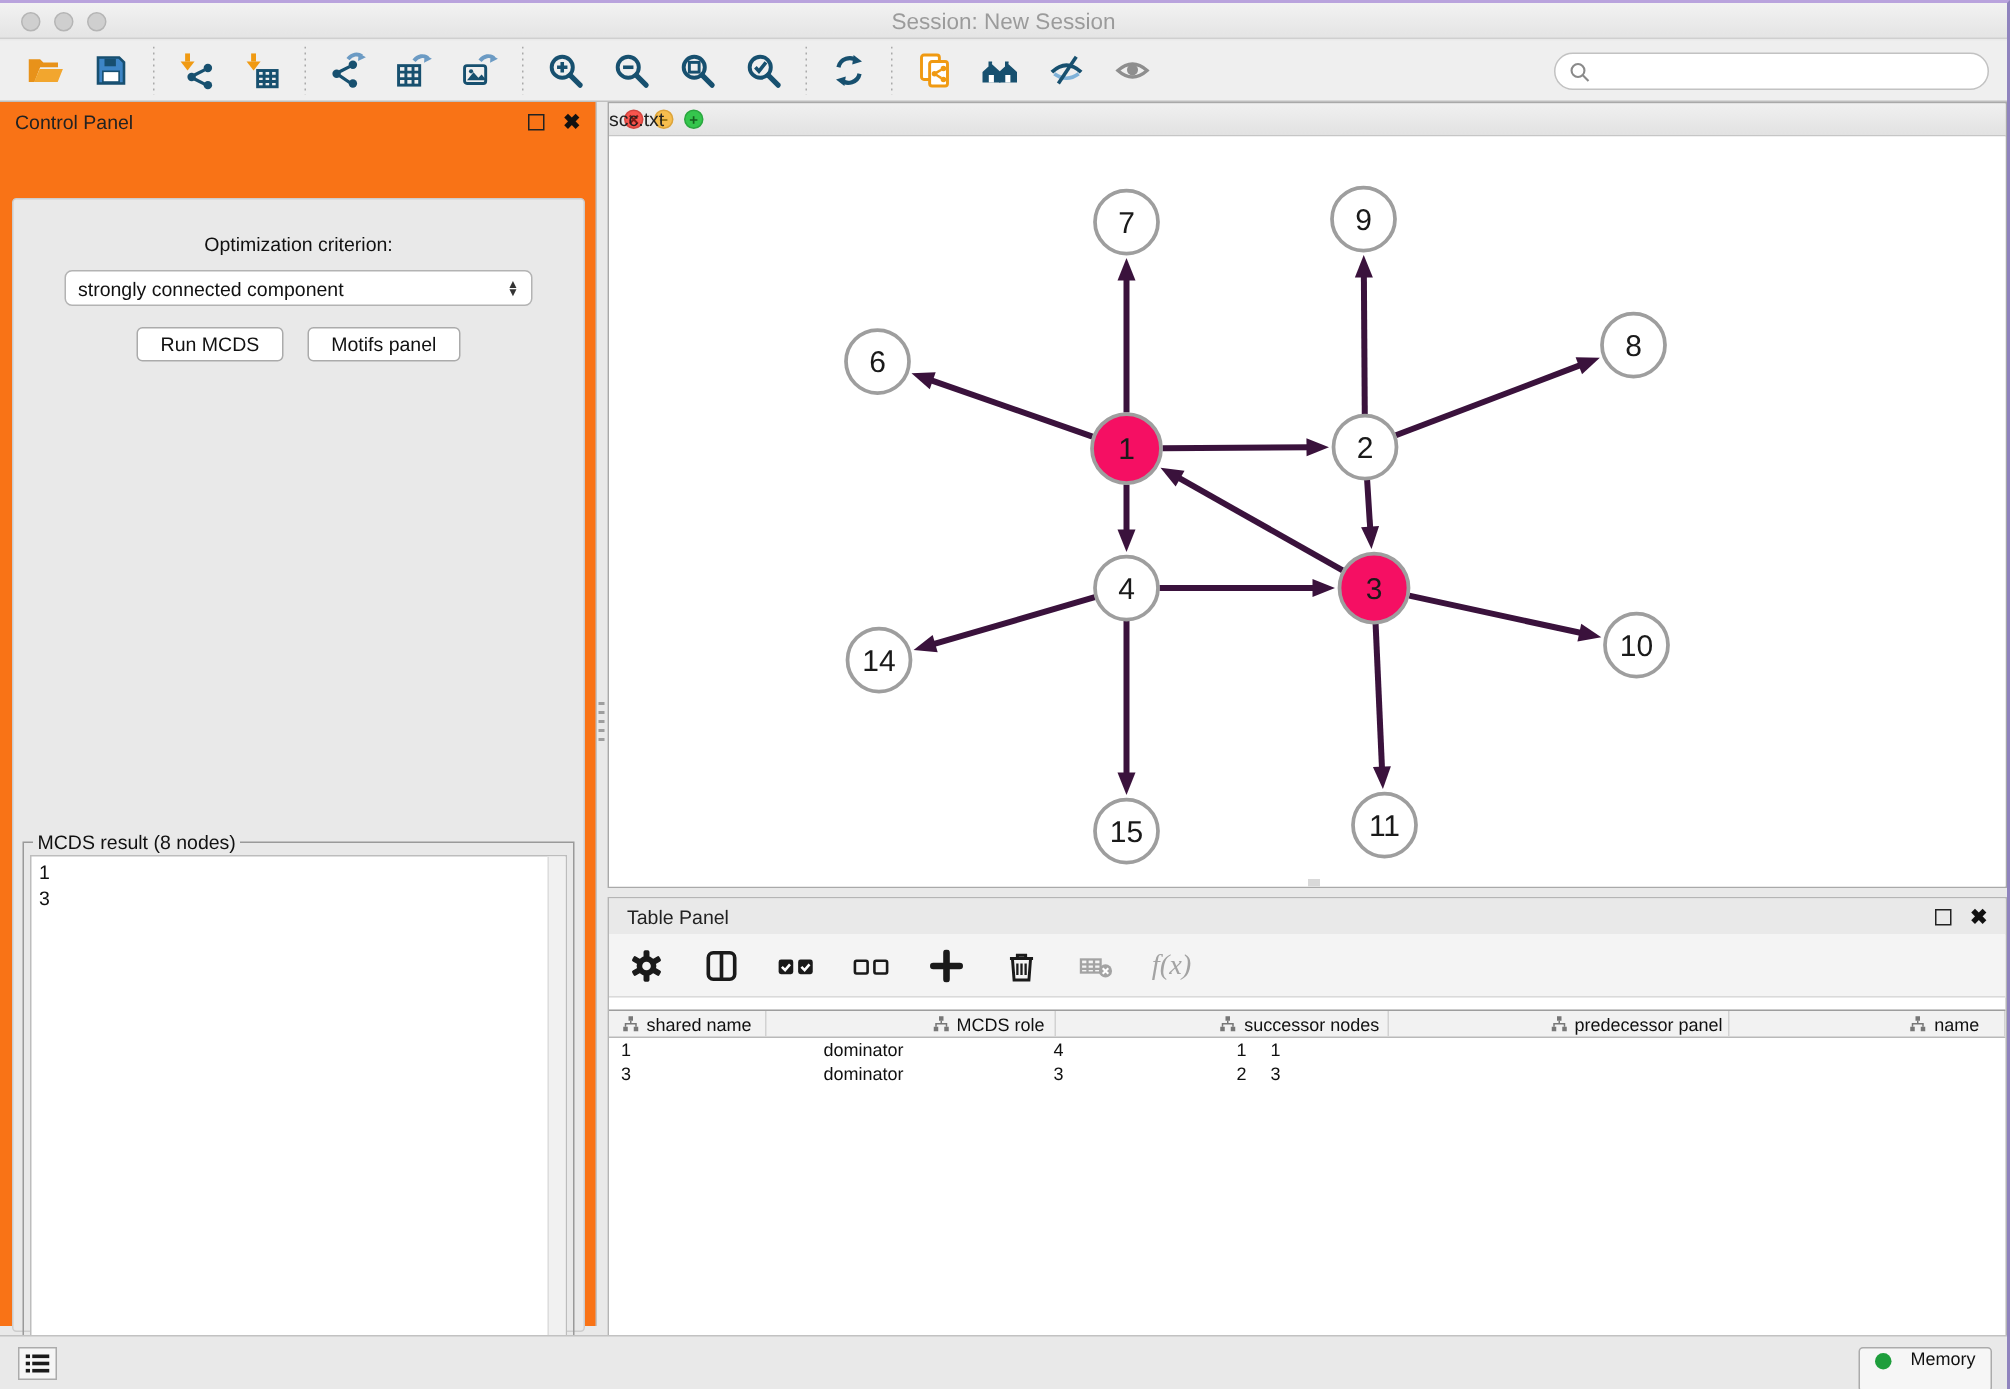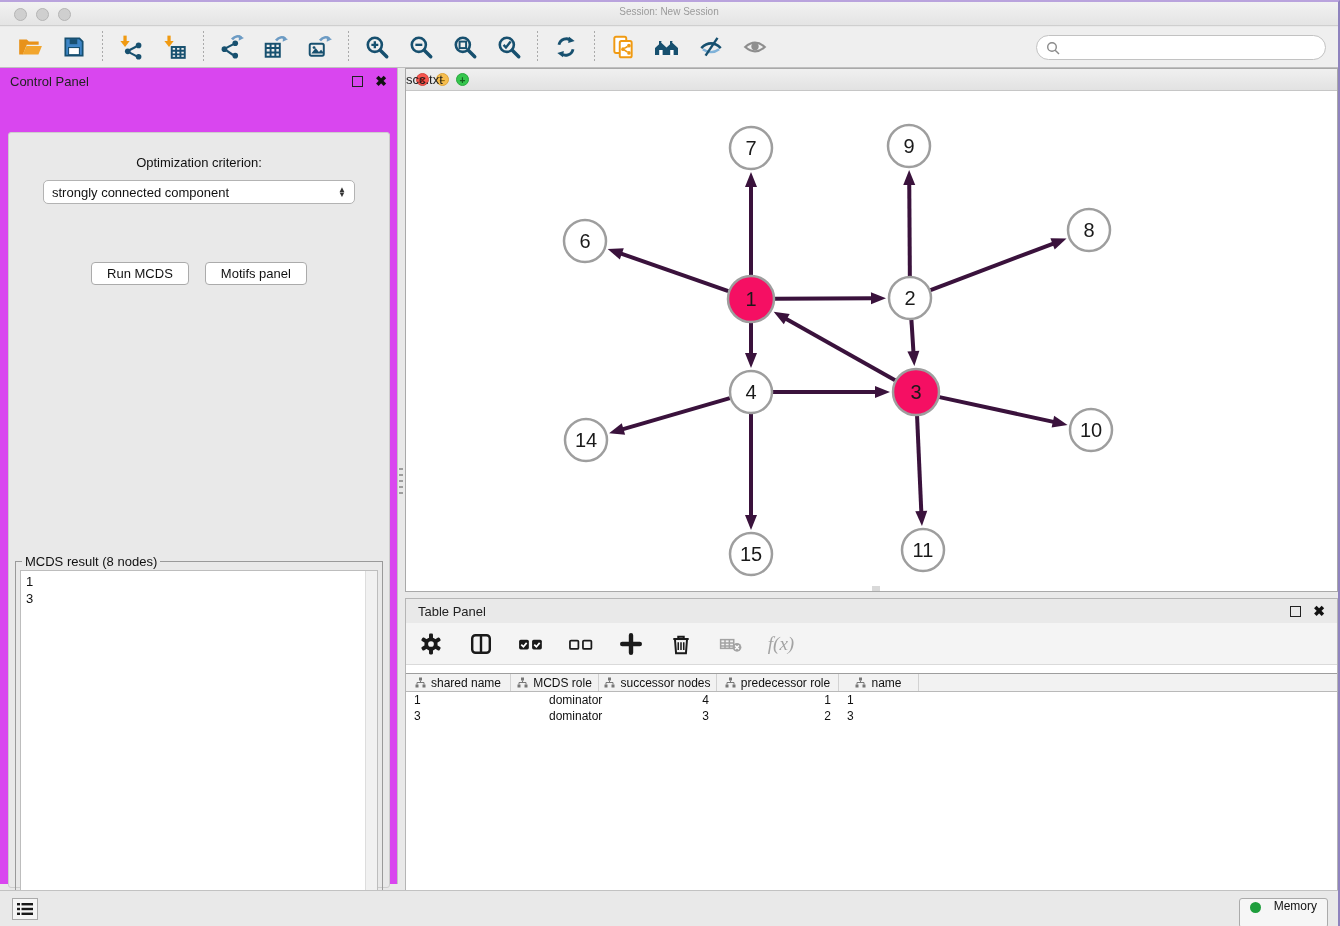--- a/index.html
+++ b/index.html
@@ -9,37 +9,37 @@
     background:#E9E9E9; position:relative; overflow:hidden;
     border-top:2px solid #B9A3DD; border-right:2px solid #8F83BE;
   }
   
   .titlebar { position:absolute; left:0; top:0; width:100%; height:24px;
     background:linear-gradient(#f2f2f2,#e4e4e4); border-bottom:1px solid #cfcfcf; }
   .traffic { position:absolute; top:6px; width:13px; height:13px; border-radius:50%;
     background:#cfcfcf; border:1px solid #b5b5b5; }
   .t1{left:14px}.t2{left:36px}.t3{left:58px}
   .win-title { position:absolute; top:4px; left:0; width:100%; text-align:center;
-    font-size:10px; color:#9b9b9b; }
+    font-size:15px; color:#9b9b9b; }
   .toolbar { position:absolute; left:0; top:25px; width:100%; height:41px;
     background:#EFEFEF; border-bottom:1px solid #bfbfbf;
     display:flex; align-items:center; padding-left:8px; }
   .tb-btn { width:28px; height:28px; margin:0 8px; display:flex;
     align-items:center; justify-content:center; cursor:default; }
   .tb-sep { width:1px; height:32px; margin:0 6px;
     background-image:linear-gradient(#aaa 40%, transparent 40%);
     background-size:1px 4px; }
   .searchbox { position:absolute; right:12px; top:8px; width:290px; height:25px;
     background:#fff; border:1px solid #c2c2c2; border-radius:13px;
     display:flex; align-items:center; padding:0 9px; }
   .searchbox input { border:none; outline:none; flex:1; font-size:13px;
     font-family:"Liberation Sans",sans-serif; background:transparent; margin-left:5px;}
   
   .control-panel { position:absolute; left:0; top:66px; width:398px; height:816px;
-    background:#d946ef; border-right:1px solid #c3c3c3; }
+    background:#f97316; border-right:1px solid #c3c3c3; }
   .panel-head { height:26px; display:flex; align-items:center; padding:0 10px;
     font-size:13px; color:#222; }
   .panel-head .sp { flex:1; }
   .mini-float { width:11px; height:11px; border:1.6px solid #222; margin-right:12px; }
   .mini-close { font-size:14px; font-weight:bold; color:#111; line-height:11px; }
   .tabbar { display:flex; justify-content:center; margin-top:6px; }
   .tab { font-size:13px; padding:3px 14px; background:#fff; border:1px solid #b9b9b9;
     border-left:none; color:#111; cursor:default; }
   .tab:first-child { border-left:1px solid #b9b9b9; border-radius:5px 0 0 5px; }
   .tab:last-child { border-radius:0 5px 5px 0; }
@@ -47,21 +47,21 @@
   .cp-body { position:absolute; left:8px; top:64px; width:382px; height:756px;
     background:#E9E9E9; border:1px solid #cdcdcd; border-radius:3px; }
   .opt-label { text-align:center; font-size:13px; color:#111; margin-top:22px; }
   .dropdown { margin:10px auto 0; width:312px; height:24px; background:#fff;
     border:1px solid #b3b3b3; border-radius:5px; display:flex; align-items:center;
     padding:0 8px; font-size:13px; color:#111; }
   .dropdown .sp{flex:1}
   .stepper { display:flex; flex-direction:column; line-height:5px; font-size:8px; color:#333; }
   .btn-row { display:flex; justify-content:center; gap:16px; margin-top:14px; }
   .pbtn { background:#fff; border:1px solid #ababab; border-radius:4px;
-    font-size:13px; color:#111; padding:3px 15px; font-family:"Liberation Sans",sans-serif;margin-top:44px;}
+    font-size:13px; color:#111; padding:3px 15px; font-family:"Liberation Sans",sans-serif;}
   .result-box { position:absolute; left:6px; top:428px; width:368px; height:372px;
     border:1px solid #9a9a9a; }
   .result-legend { position:absolute; top:-8px; left:6px; background:#E9E9E9;
     padding:0 3px; font-size:13px; color:#111; }
   .result-text { position:absolute; left:4px; top:8px; right:4px; bottom:4px;
     background:#fff; border:1px solid #bdbdbd; font-size:13px; color:#111;
     padding:2px 5px; line-height:17px; }
   .result-scroll { position:absolute; right:0; top:0; bottom:0; width:12px;
     background:#f1f1f1; border-left:1px solid #ddd; }
   .v-divider { position:absolute; left:398px; top:66px; width:7px; height:816px; background:#E9E9E9; }
@@ -82,21 +82,21 @@
   .table-panel { position:absolute; left:405px; top:596px; width:933px; height:294px;
     background:#fff; border:1px solid #b5b5b5; }
   .tp-head { height:24px; background:#E9E9E9; display:flex; align-items:center;
     padding:0 12px; font-size:13px; color:#222; }
   .tp-head .sp{flex:1}
   .tp-toolbar { height:42px; background:#F4F4F4; border-bottom:1px solid #dadada;
     display:flex; align-items:center; padding-left:12px; gap:24px; }
   .tp-toolbar .tbtn { width:26px; height:26px; display:flex; align-items:center; justify-content:center; }
   .fx { font-family:"Liberation Serif", serif; font-style:italic; font-size:19px; color:#a3a3a3; }
   .grid-head { display:flex; height:19px; border-top:1px solid #9e9e9e;
-    border-bottom:1px solid #b9b9b9; background:#F2F2F2; margin-top:8px; }
+    border-bottom:1px solid #b9b9b9; background:#F2F2F2; margin-top:8px;justify-content:space-between; }
   .gh-cell { display:flex; align-items:center; justify-content:center; gap:5px;
     font-size:12px; color:#111; border-right:1px solid #d2d2d2; height:100%; }
   .grid-row { display:flex; height:16px; font-size:12px; color:#111; }
   .gr-cell { padding:1px 8px; }
   .gr-cell.r { text-align:right; }
   .gr-cell.ind { padding-left:38px; }
   .tp-tabs { position:absolute; left:0; bottom:0; width:100%; height:37px;
     background:#E6E6E6; border-top:1px solid #cdcdcd;
     display:flex; align-items:center; justify-content:center; }
   
@@ -459,21 +459,21 @@
         </svg>
         <span>successor nodes</span>
       </div>
       <div class="gh-cell" style="width: 122px;">
         <svg width="11" height="11" viewBox="0 0 11 11">
           <rect x="4" y="0.5" width="3" height="3" fill="#777"></rect>
           <rect x="0.5" y="7.5" width="3" height="3" fill="#777"></rect>
           <rect x="7.5" y="7.5" width="3" height="3" fill="#777"></rect>
           <path d="M5.5 3.5v2M2 7.5V5.5h7v2" stroke="#777" fill="none"></path>
         </svg>
-        <span>predecessor role</span>
+        <span>predecessor panel</span>
       </div>
       <div class="gh-cell" style="width: 80px;">
         <svg width="11" height="11" viewBox="0 0 11 11">
           <rect x="4" y="0.5" width="3" height="3" fill="#777"></rect>
           <rect x="0.5" y="7.5" width="3" height="3" fill="#777"></rect>
           <rect x="7.5" y="7.5" width="3" height="3" fill="#777"></rect>
           <path d="M5.5 3.5v2M2 7.5V5.5h7v2" stroke="#777" fill="none"></path>
         </svg>
         <span>name</span>
       </div>

